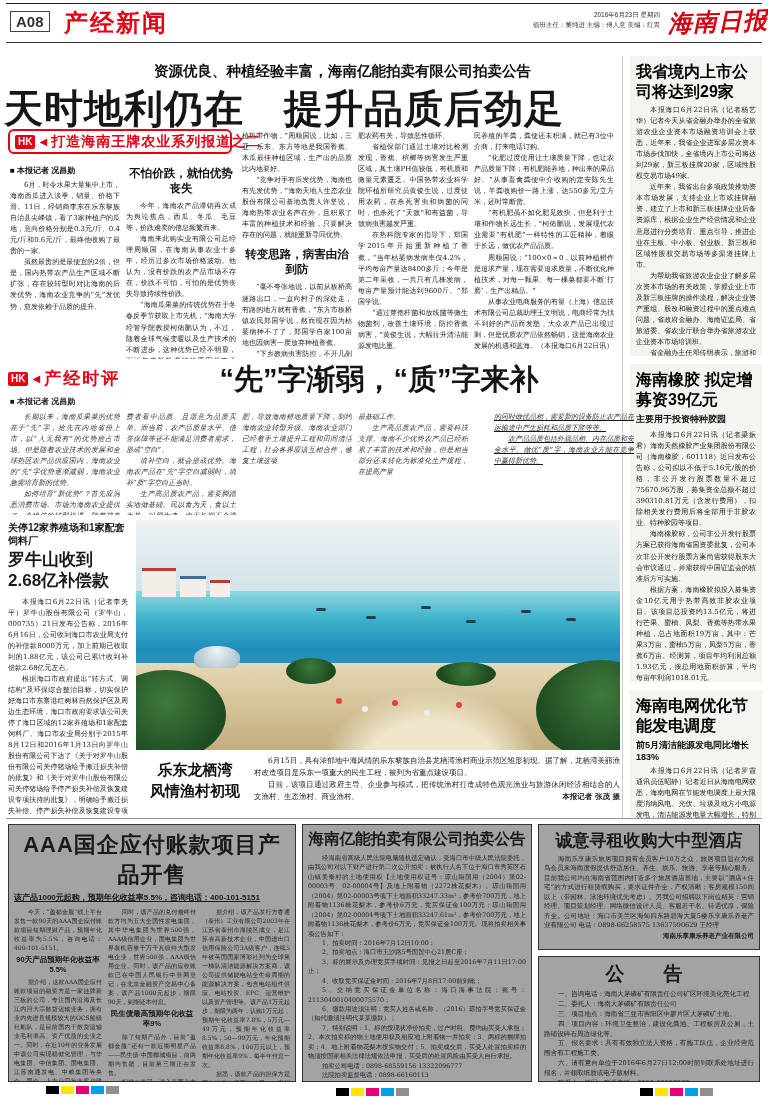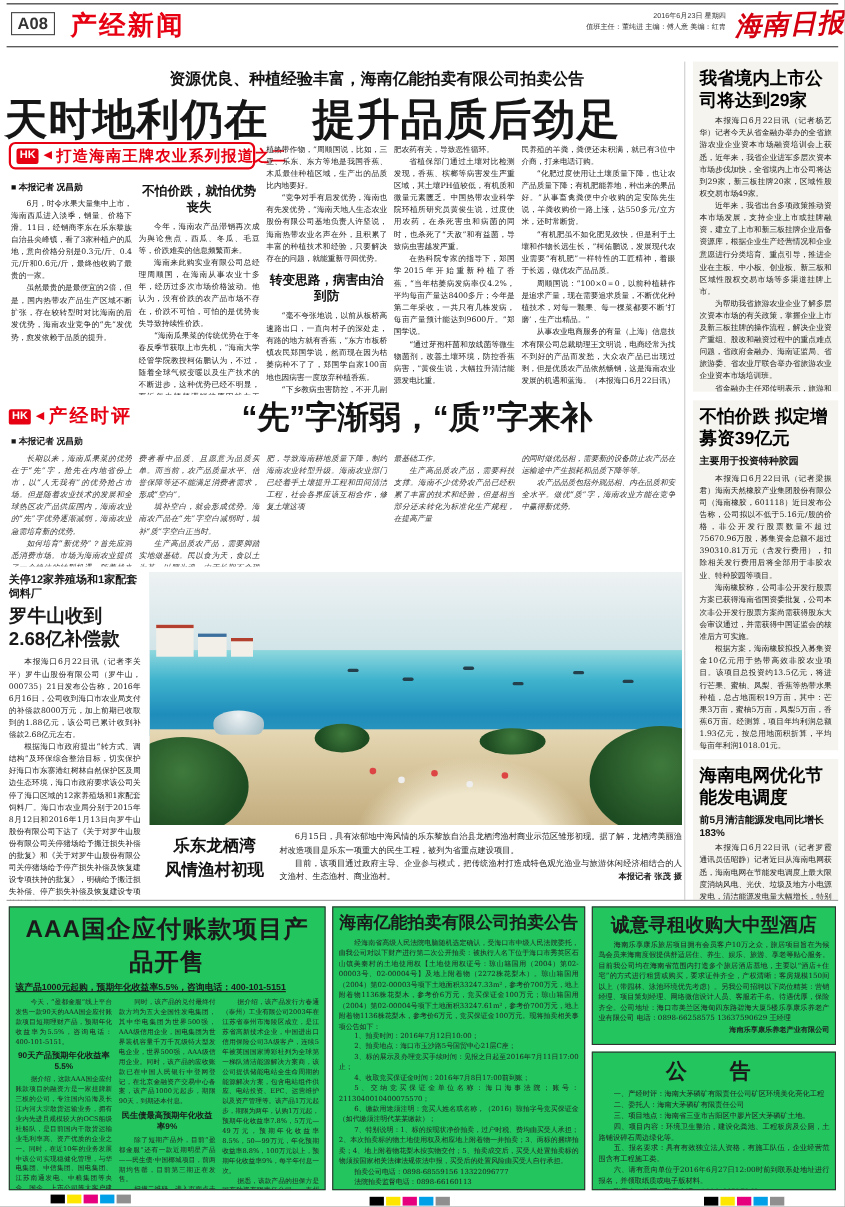--- a/index.html
+++ b/index.html
@@ -38,21 +38,21 @@
   #sb3{top:690px;height:128px;}
   .sbtitle{font:bold 16px/1.25 "Liberation Sans",sans-serif;color:#000;margin:0 0 3px 0;}
   .sbsub{font:bold 9px "Liberation Sans",sans-serif;color:#111;margin:0 0 4px 0;}
   
   #oplabel{left:8px;top:367px;display:flex;align-items:center;gap:4px;}
   #oplabel .lab{color:#e60012;font:bold 17px "Liberation Sans",sans-serif;letter-spacing:2px;}
   #optitle{left:140px;top:360px;width:478px;text-align:center;font:900 29px "Liberation Sans",sans-serif;color:#141414;}
   #opbyline{left:10px;top:396px;font:bold 8px "Liberation Sans",sans-serif;}
   .opcol{position:absolute;top:412px;width:110px;height:103px;overflow:hidden;}
   .opcol .t{font-style:italic;color:#333;}
-  #oc1{left:10px;}#oc2{left:126px;}#oc3{left:242px;}#oc4{left:358px;}#oc5{left:474px;width:140px;}
+  #oc1{left:10px;}#oc2{left:126px;}#oc3{left:242px;}#oc4{left:358px;}#oc5{left:494px;width:140px;text-decoration:underline;}
   
   #lns{left:8px;top:521px;width:120px;height:298px;overflow:hidden;}
   #lns .over{font:bold 10px/1.3 "Liberation Sans",sans-serif;margin:0 0 2px 0;}
   #lns .tt{font:bold 17px/1.25 "Liberation Sans",sans-serif;margin:0 0 5px 0;}
   
   #photo{left:136px;top:520px;width:484px;height:230px;overflow:hidden;background:#cfe2e6;}
   #photo div{position:absolute;}
   .sky{left:0;top:0;width:100%;height:34%;background:linear-gradient(#eef2f3,#cfe3e7);}
   .sea{left:0;top:31%;width:100%;height:34%;background:linear-gradient(#8fd8de 0%,#3fb3cd 35%,#1f8dbb 75%,#2b96bf 100%);}
   .sand{left:0;top:62%;width:100%;height:38%;background:linear-gradient(#e6d8b4,#cdb98d 70%,#c2ad7f);}
@@ -62,21 +62,21 @@
   .dome{width:46px;height:22px;background:radial-gradient(circle at 50% 20%,#eef3f5,#9fb9c2);border-radius:50% 50% 8px 8px;}
   .umb{width:6px;height:6px;border-radius:50%;}
   .path{left:36%;top:70%;width:50%;height:40%;background:radial-gradient(ellipse at 50% 100%,#efe6cc 0 40%,transparent 65%);}
   
   #caption{left:136px;top:755px;width:484px;display:flex;}
   #caption .ct{width:118px;text-align:center;font:bold 15px/1.4 "Liberation Sans",sans-serif;color:#111;padding-top:4px;}
   #caption .cp{flex:1;}
   .credit{float:right;font-weight:bold;}
   
   #adrule{left:6px;top:818px;width:756px;height:0;border-top:1px solid #999;}
-  .adbox{position:absolute;border:1.2px solid #333;box-sizing:border-box;padding:4px 5px;overflow:hidden;background:#22c55e;}
+  .adbox{position:absolute;border:1.2px solid #333;box-sizing:border-box;padding:4px 5px;overflow:hidden;background:#a3a3a3;}
   #adaaa{left:8px;top:824px;width:288px;height:258px;}
   #adaaa .bigt{text-align:center;font:900 22px "Liberation Sans",sans-serif;letter-spacing:1px;margin:1px 0 2px 0;}
   #adaaa .subt{text-align:left;font:bold 8px "Liberation Sans",sans-serif;margin-bottom:4px;text-decoration:underline;}
   .adcols{display:flex;gap:6px;}
   .adcols>div{flex:1;overflow:hidden;}
   .adcols .t{font-size:6px;line-height:1.5;}
   .adh{font:bold 7.5px "Liberation Sans",sans-serif;text-align:center;margin:3px 0;}
   #adauc{left:302px;top:824px;width:230px;height:258px;}
   #adauc .tt{text-align:center;font:900 15.5px "Liberation Sans",sans-serif;margin:0 0 3px 0;}
   #adauc .t{font-size:6.3px;line-height:1.5;}
@@ -153,21 +153,21 @@
 
   <div class="abs" id="vrule"></div>
   <div class="sbbox" id="sb1">
     <p class="sbtitle">我省境内上市公司将达到29家</p>
     <p class="t ind">本报海口6月22日讯（记者杨艺华）记者今天从省金融办举办的全省旅游农业企业资本市场融资培训会上获悉，近年来，我省企业进军多层次资本市场步伐加快，全省境内上市公司将达到29家，新三板挂牌20家，区域性股权交易市场49家。</p>
     <p class="t ind">近年来，我省出台多项政策推动资本市场发展，支持企业上市或挂牌融资，建立了上市和新三板挂牌企业后备资源库，根据企业生产经营情况和企业意愿进行分类培育、重点引导，推进企业在主板、中小板、创业板、新三板和区域性股权交易市场等多渠道挂牌上市。</p>
     <p class="t ind">为帮助我省旅游农业企业了解多层次资本市场的有关政策，掌握企业上市及新三板挂牌的操作流程，解决企业资产重组、股改和融资过程中的重点难点问题，省政府金融办、海南证监局、省旅游委、省农业厅联合举办省旅游农业企业资本市场培训班。</p>
     <p class="t ind">省金融办主任邓传明表示，旅游和农业作为我省产业发展的“龙头”和“王牌”，对于我省经济转型升级意义重大。通过多层次资本市场作为市场经济条件下配置资源最直接、最有效的手段，已成为许多企业的选择。我省企业应该积极主动融资，对接资本市场，通过上市使企业做大做强。</p>
   </div>
   <div class="sbbox" id="sb2">
-    <p class="sbtitle">不怕价跌 拟定增募资39亿元</p>
+    <p class="sbtitle">海南橡胶 拟定增募资39亿元</p>
     <p class="sbsub">主要用于投资特种胶园</p>
     <p class="t ind">本报海口6月22日讯（记者梁振君）海南天然橡胶产业集团股份有限公司（海南橡胶，601118）近日发布公告称，公司拟以不低于5.16元/股的价格，非公开发行股票数量不超过75670.96万股，募集资金总额不超过390310.81万元（含发行费用），扣除相关发行费用后将全部用于非胶农业、特种胶园等项目。</p>
     <p class="t ind">海南橡胶称，公司非公开发行股票方案已获得海南省国资委批复，公司本次非公开发行股票方案尚需获得股东大会审议通过，并需获得中国证监会的核准后方可实施。</p>
     <p class="t ind">根据方案，海南橡胶拟投入募集资金10亿元用于热带高效非胶农业项目。该项目总投资约13.5亿元，将进行芒果、蜜柚、凤梨、香蕉等热带水果种植，总占地面积19万亩，其中：芒果3万亩，蜜柚5万亩，凤梨5万亩，香蕉6万亩。经测算，项目年均利润总额1.93亿元，按总用地面积折算，平均每亩年利润1018.01元。</p>
 
   </div>
   <div class="sbbox" id="sb3">
     <p class="sbtitle">海南电网优化节能发电调度</p>
     <p class="sbsub">前5月清洁能源发电同比增长183%</p>
     <p class="t ind">本报海口6月22日讯（记者罗霞 通讯员伍昭静）记者近日从海南电网获悉，海南电网在节能发电调度上最大限度消纳风电、光伏、垃圾及地方小电源发电，清洁能源发电量大幅增长，特别是海南核电1号机组投产后，大幅拉升清洁能源发电比重，今年1—5月海南清洁能源发电同比增长183%。</p>
@@ -287,21 +287,21 @@
   </div>
 
   <div class="adbox" id="adhotel">
     <div class="tt">诚意寻租收购大中型酒店</div>
     <p class="t ind">海南乐享康乐旅居项目拥有会员客户10万之众，旅居项目旨在为候鸟会员来海南度假提供舒适居住、养生、娱乐、旅游、享老等贴心服务。目前我公司均在海南省范围内打造多个旅居酒店基地，主要以“酒店+住宅”的方式进行租赁或购买，要求证件齐全，产权清晰；客房规模150间以上（带园林、泳池环境优先考虑）。另我公司招聘以下岗位精英：营销经理、项目策划经理、网络微信设计人员、客服若干名。待遇优厚，保险齐全。公司地址：海口市美兰区海甸四东路碧海大厦5楼乐享康乐养老产业有限公司 电话：0898-66258575 13637590629 王经理</p>
     <p class="t sig">海南乐享康乐养老产业有限公司</p>
   </div>
 
   <div class="adbox" id="adnotice">
     <div class="tt">公　告</div>
-    <p class="t ind">一、产经时评：海南大茅磷矿有限责任公司矿区环境美化亮化工程</p>
+    <p class="t ind">一、咨询电话：海南大茅磷矿有限责任公司矿区环境美化亮化工程</p>
     <p class="t ind">二、委托人：海南大茅磷矿有限责任公司</p>
     <p class="t ind">三、项目地点：海南省三亚市吉阳区中廖片区大茅磷矿土地。</p>
     <p class="t ind">四、项目内容：环境卫生整治，建设化粪池、工程板房及公厕，土路铺设碎石周边绿化等。</p>
     <p class="t ind">五、报名要求：具有有效独立法人资格，有施工队伍，企业经营范围含有工程施工类。</p>
     <p class="t ind">六、请有意向单位于2016年6月27日12:00时前到联系处地址进行报名，并领取纸质或电子版材料。</p>
     <p class="t ind">联系人：曾军　联系电话：0898-66527363</p>
 
   </div>
 
   <div class="regbar rg1">

